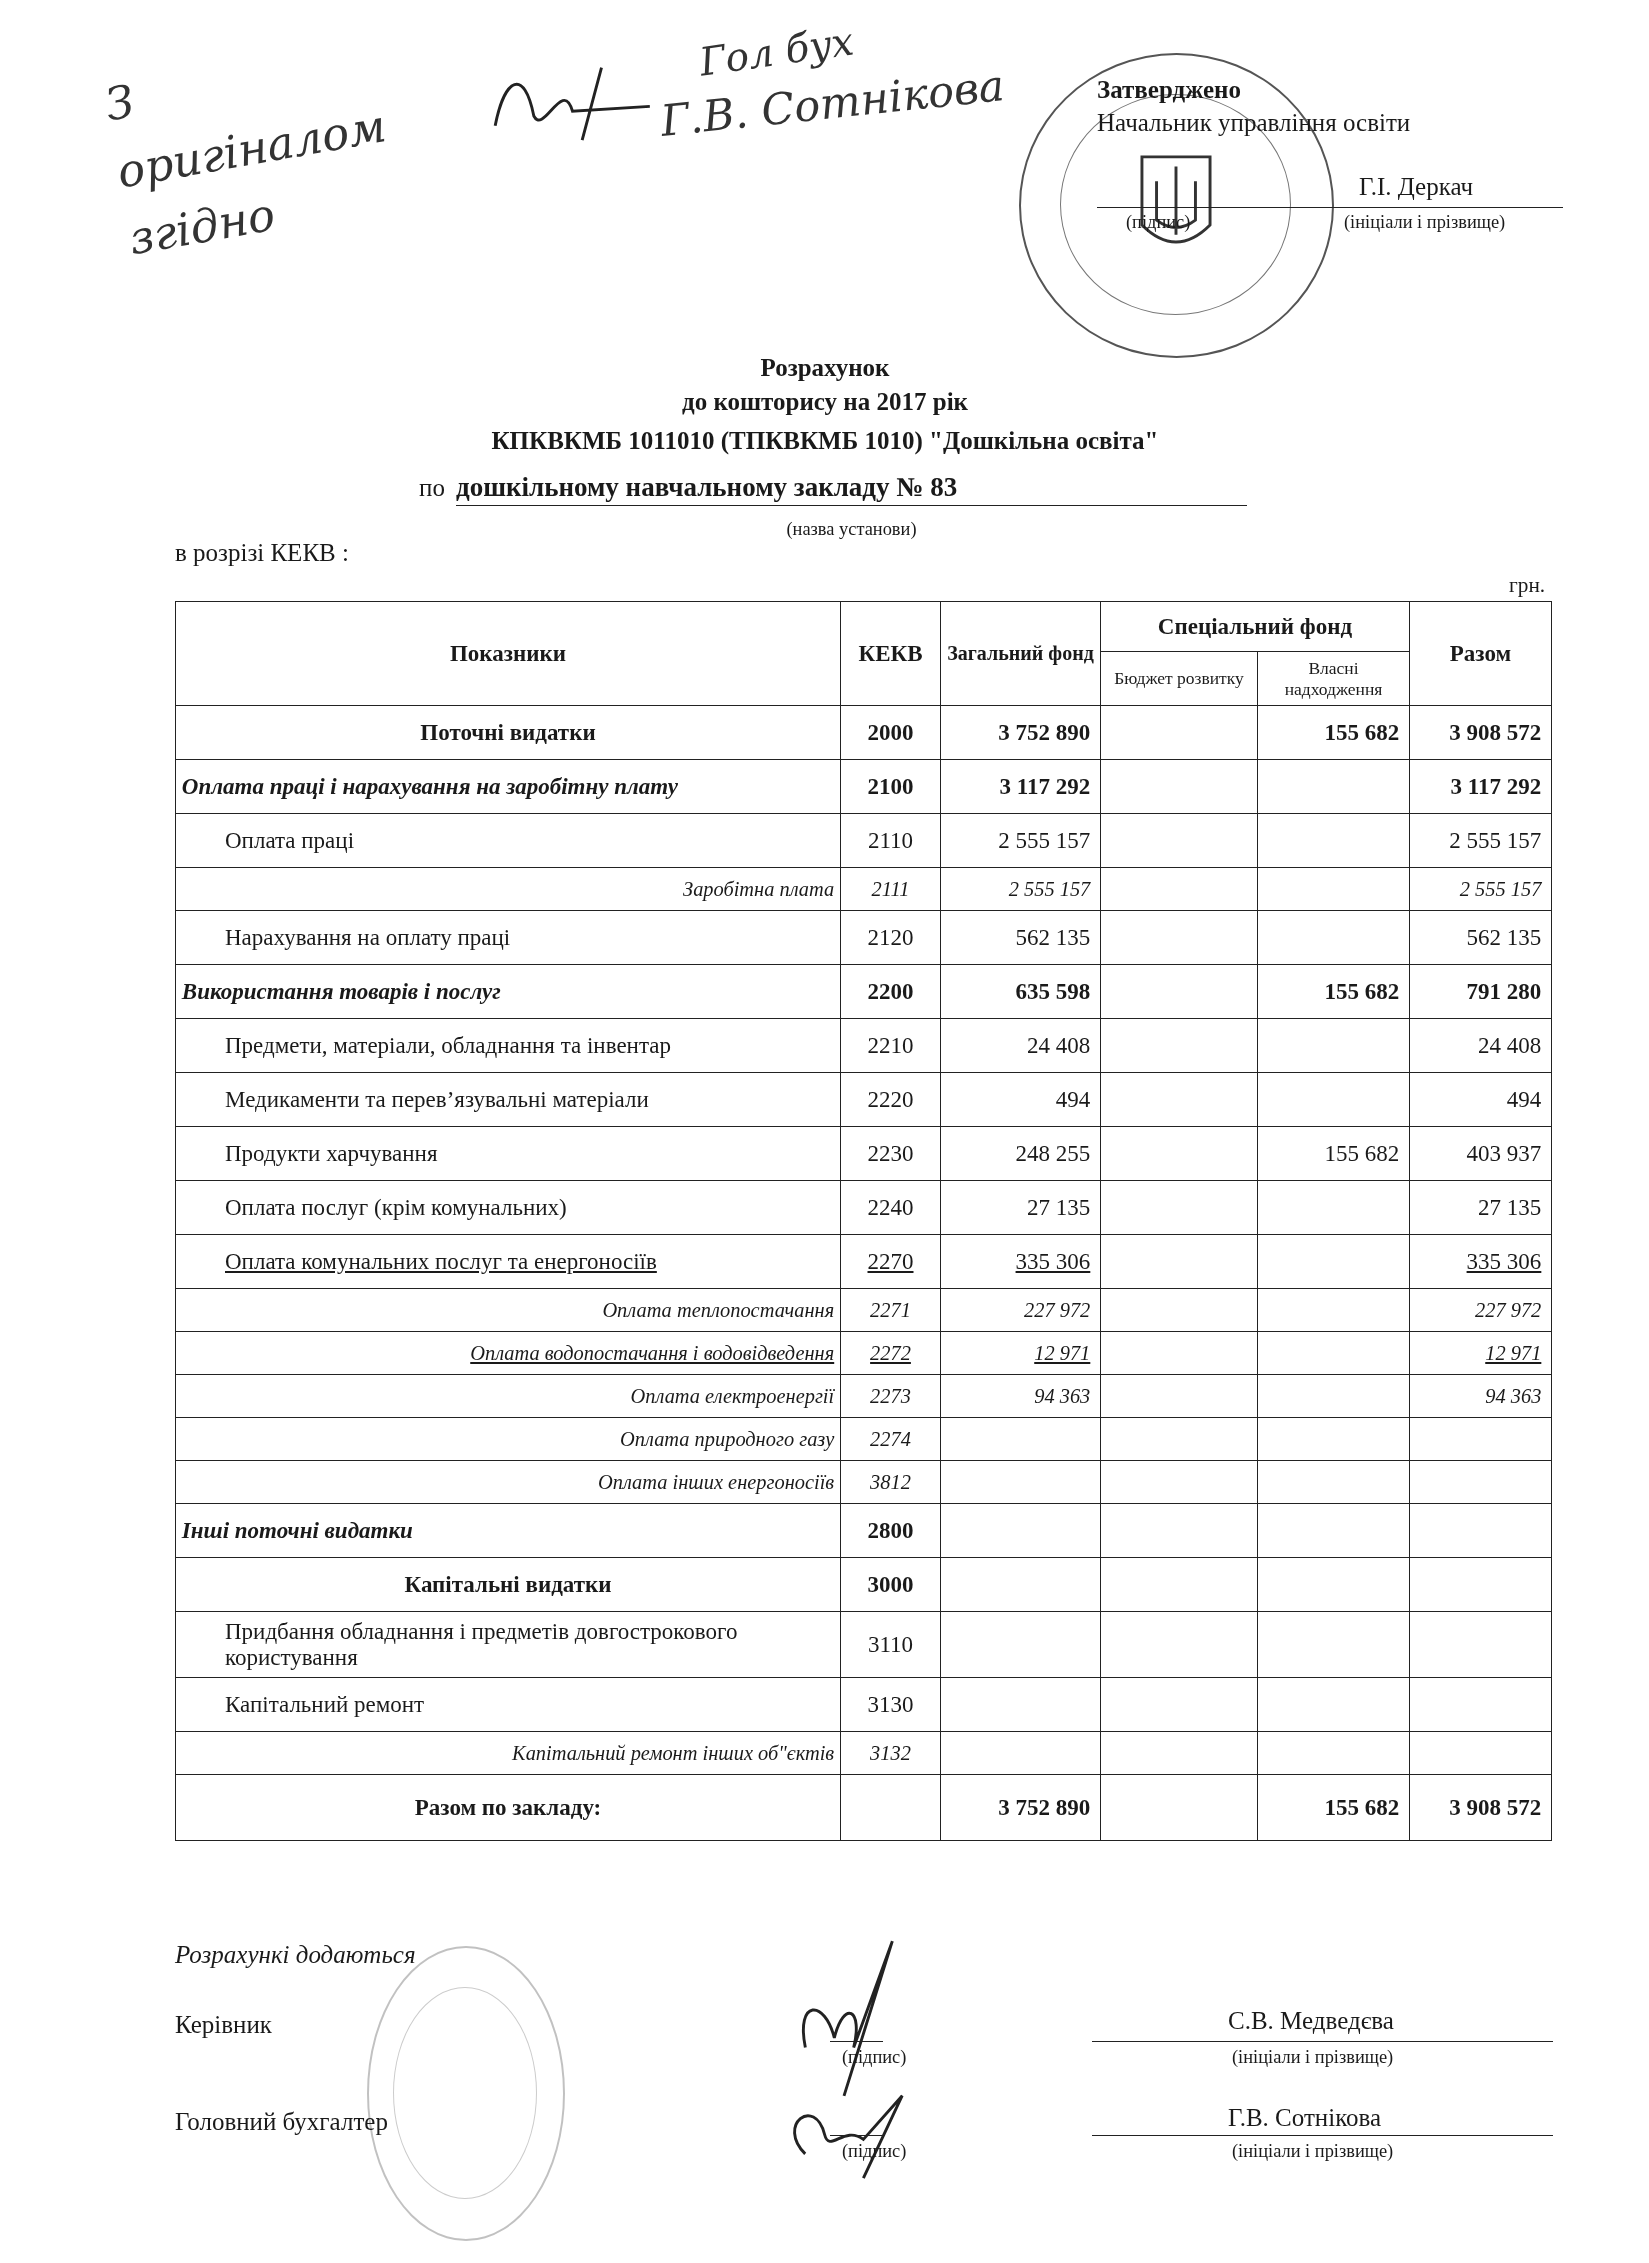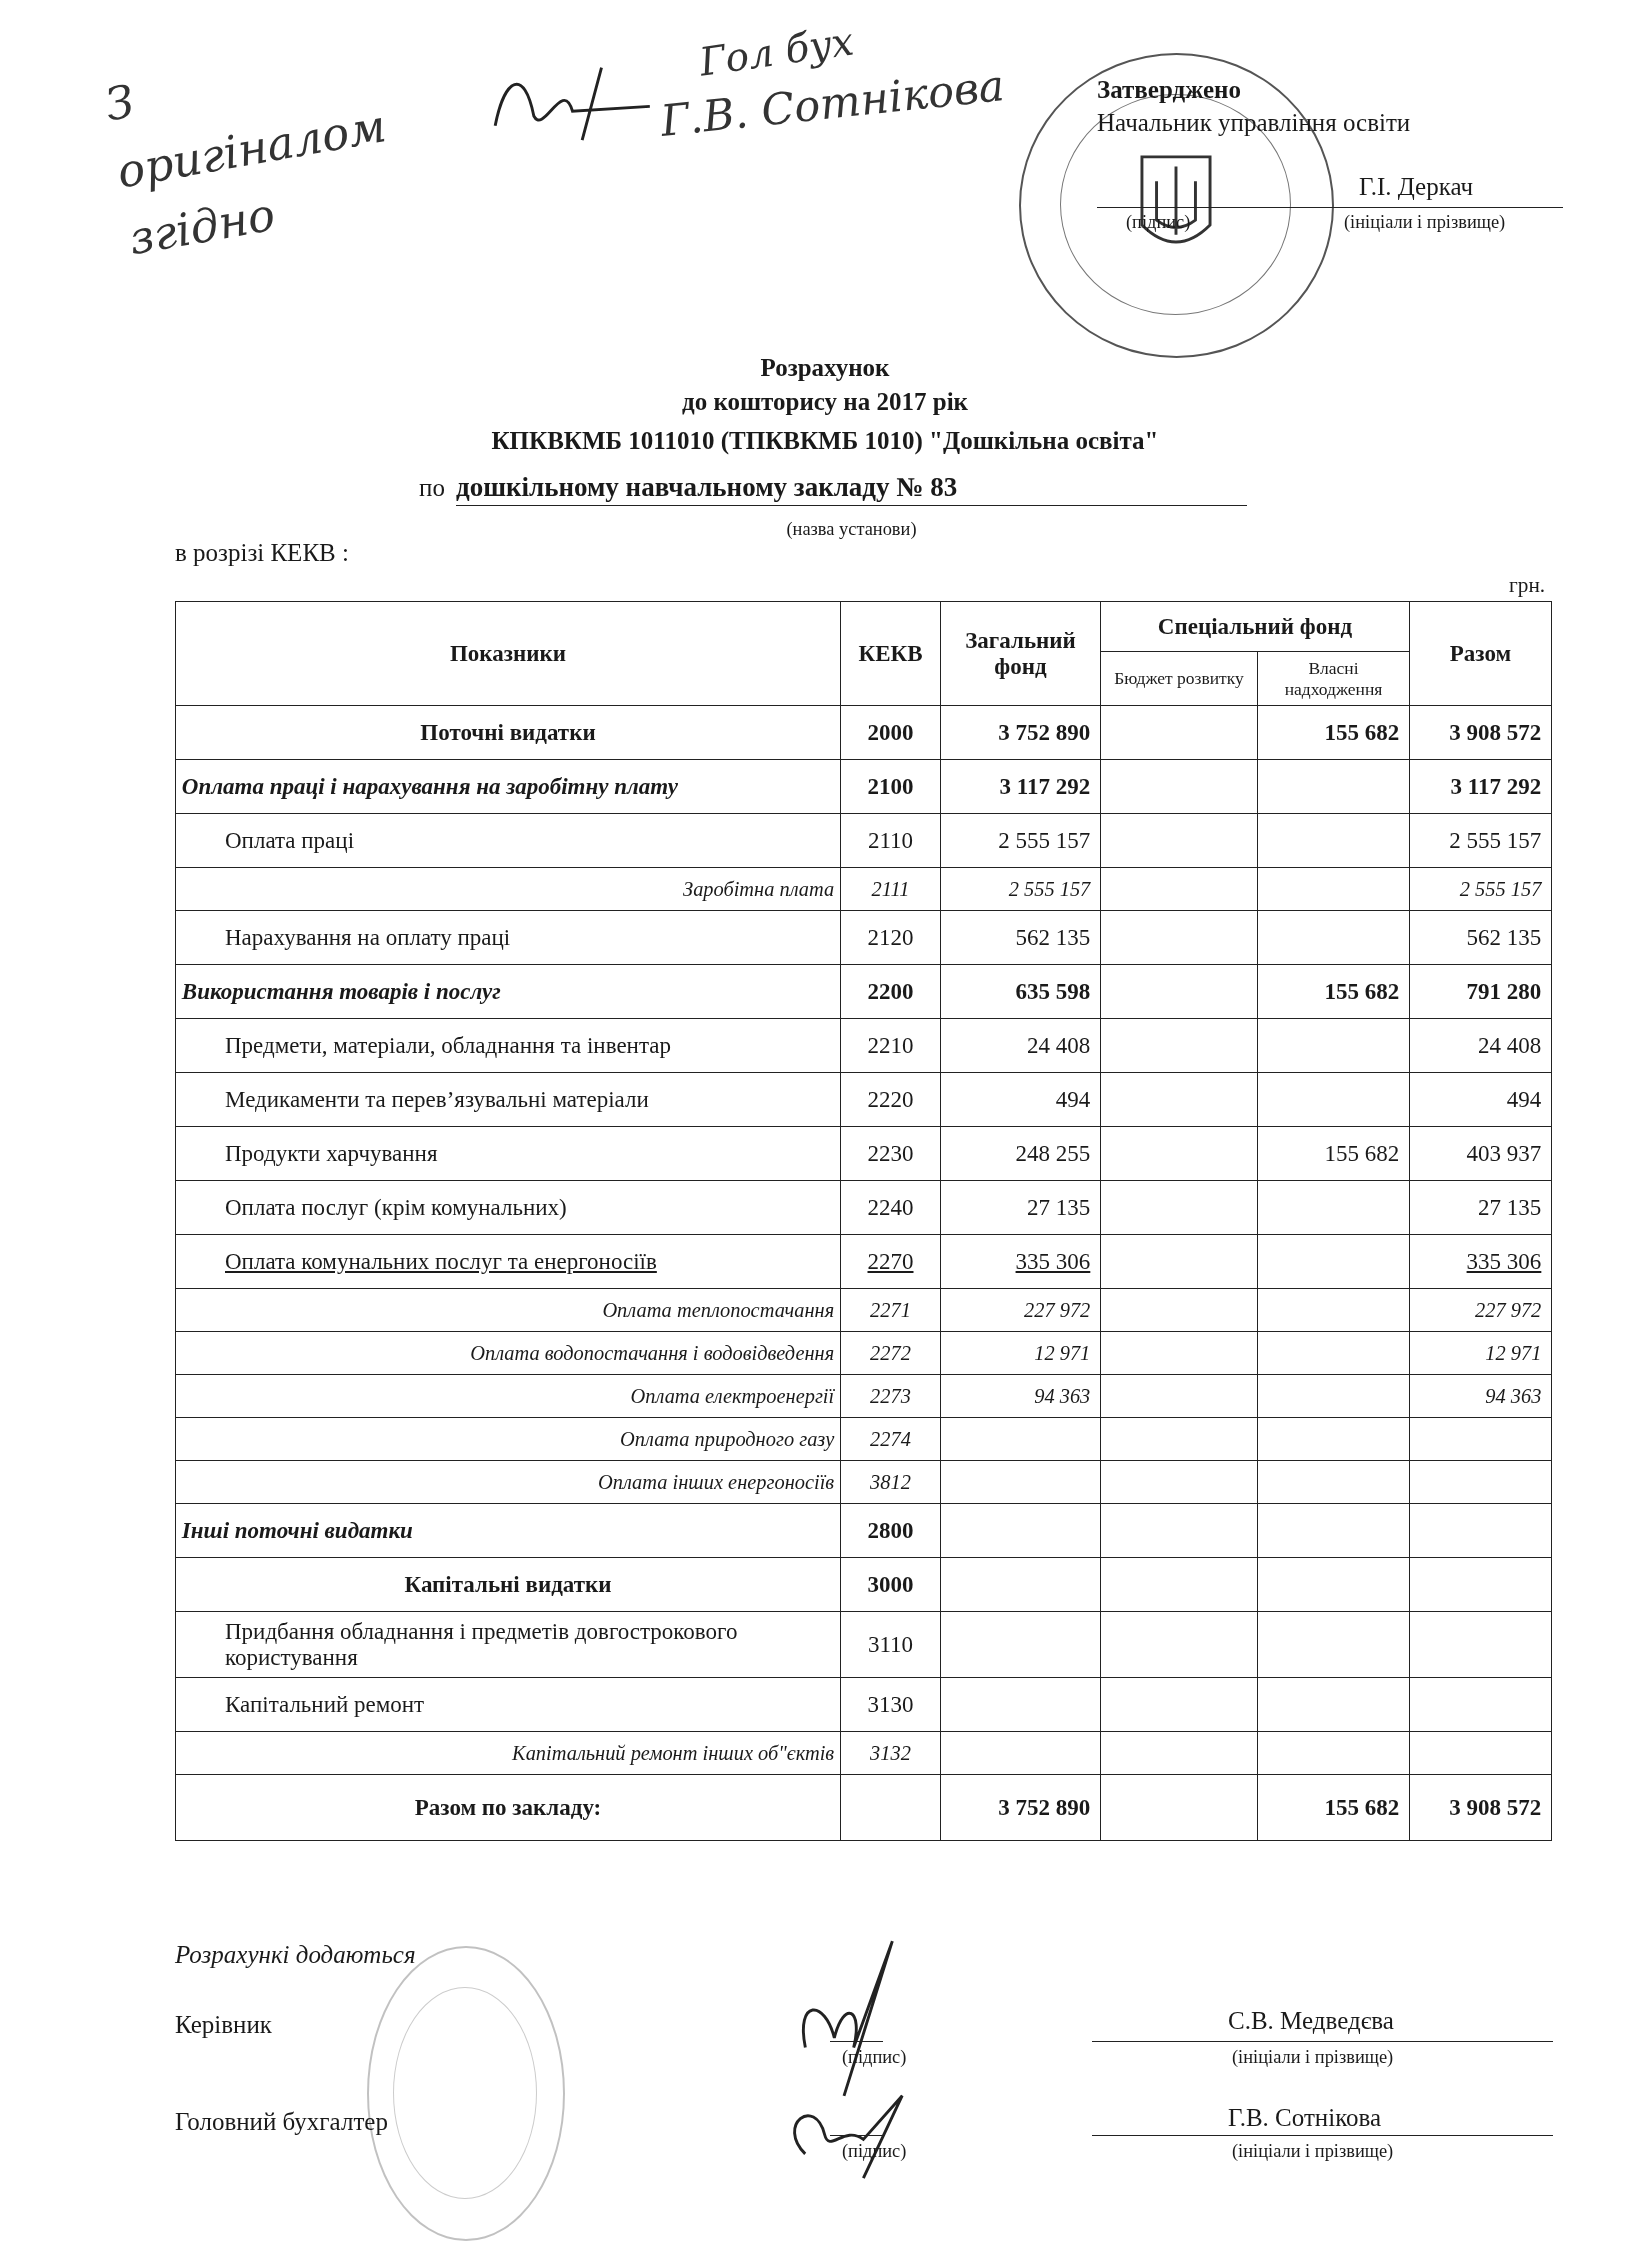--- a/index.html
+++ b/index.html
@@ -80,21 +80,21 @@
       <col style="width:100px">
       <col style="width:160px">
       <col style="width:157px">
       <col style="width:152px">
       <col style="width:142px">
   </colgroup>
   <thead>
     <tr style="height:50px;">
       <th rowspan="2">Показники</th>
       <th rowspan="2">КЕКВ</th>
-      <th rowspan="2" style="font-size:23px;">Загальний фонд</th>
+      <th rowspan="2" style="font-size:20px;">Загальний фонд</th>
       <th colspan="2">Спеціальний фонд</th>
       <th rowspan="2">Разом</th>
     </tr>
     <tr style="height:54px;">
       <th class="hsmall">Бюджет розвитку</th>
       <th class="hsmall">Власні надходження</th>
     </tr>
   </thead>
   <tbody id="tbody">
       <tr style="height: 54px;">
@@ -186,21 +186,21 @@
         <td class="num">335 306</td>
       </tr>
       <tr style="height: 43px;">
         <td class="it rt">Оплата теплопостачання</td>
         <td class="ctr it">2271</td>
         <td class="num it">227 972</td>
         <td class="num it"></td>
         <td class="num it"></td>
         <td class="num it">227 972</td>
       </tr>
-      <tr style="height: 43px;">
+      <tr style="height: 43px; text-decoration: underline;">
         <td class="it rt">Оплата водопостачання і водовідведення</td>
         <td class="ctr it">2272</td>
         <td class="num it">12 971</td>
         <td class="num it"></td>
         <td class="num it"></td>
         <td class="num it">12 971</td>
       </tr>
       <tr style="height: 43px;">
         <td class="it rt">Оплата електроенергії</td>
         <td class="ctr it">2273</td>

